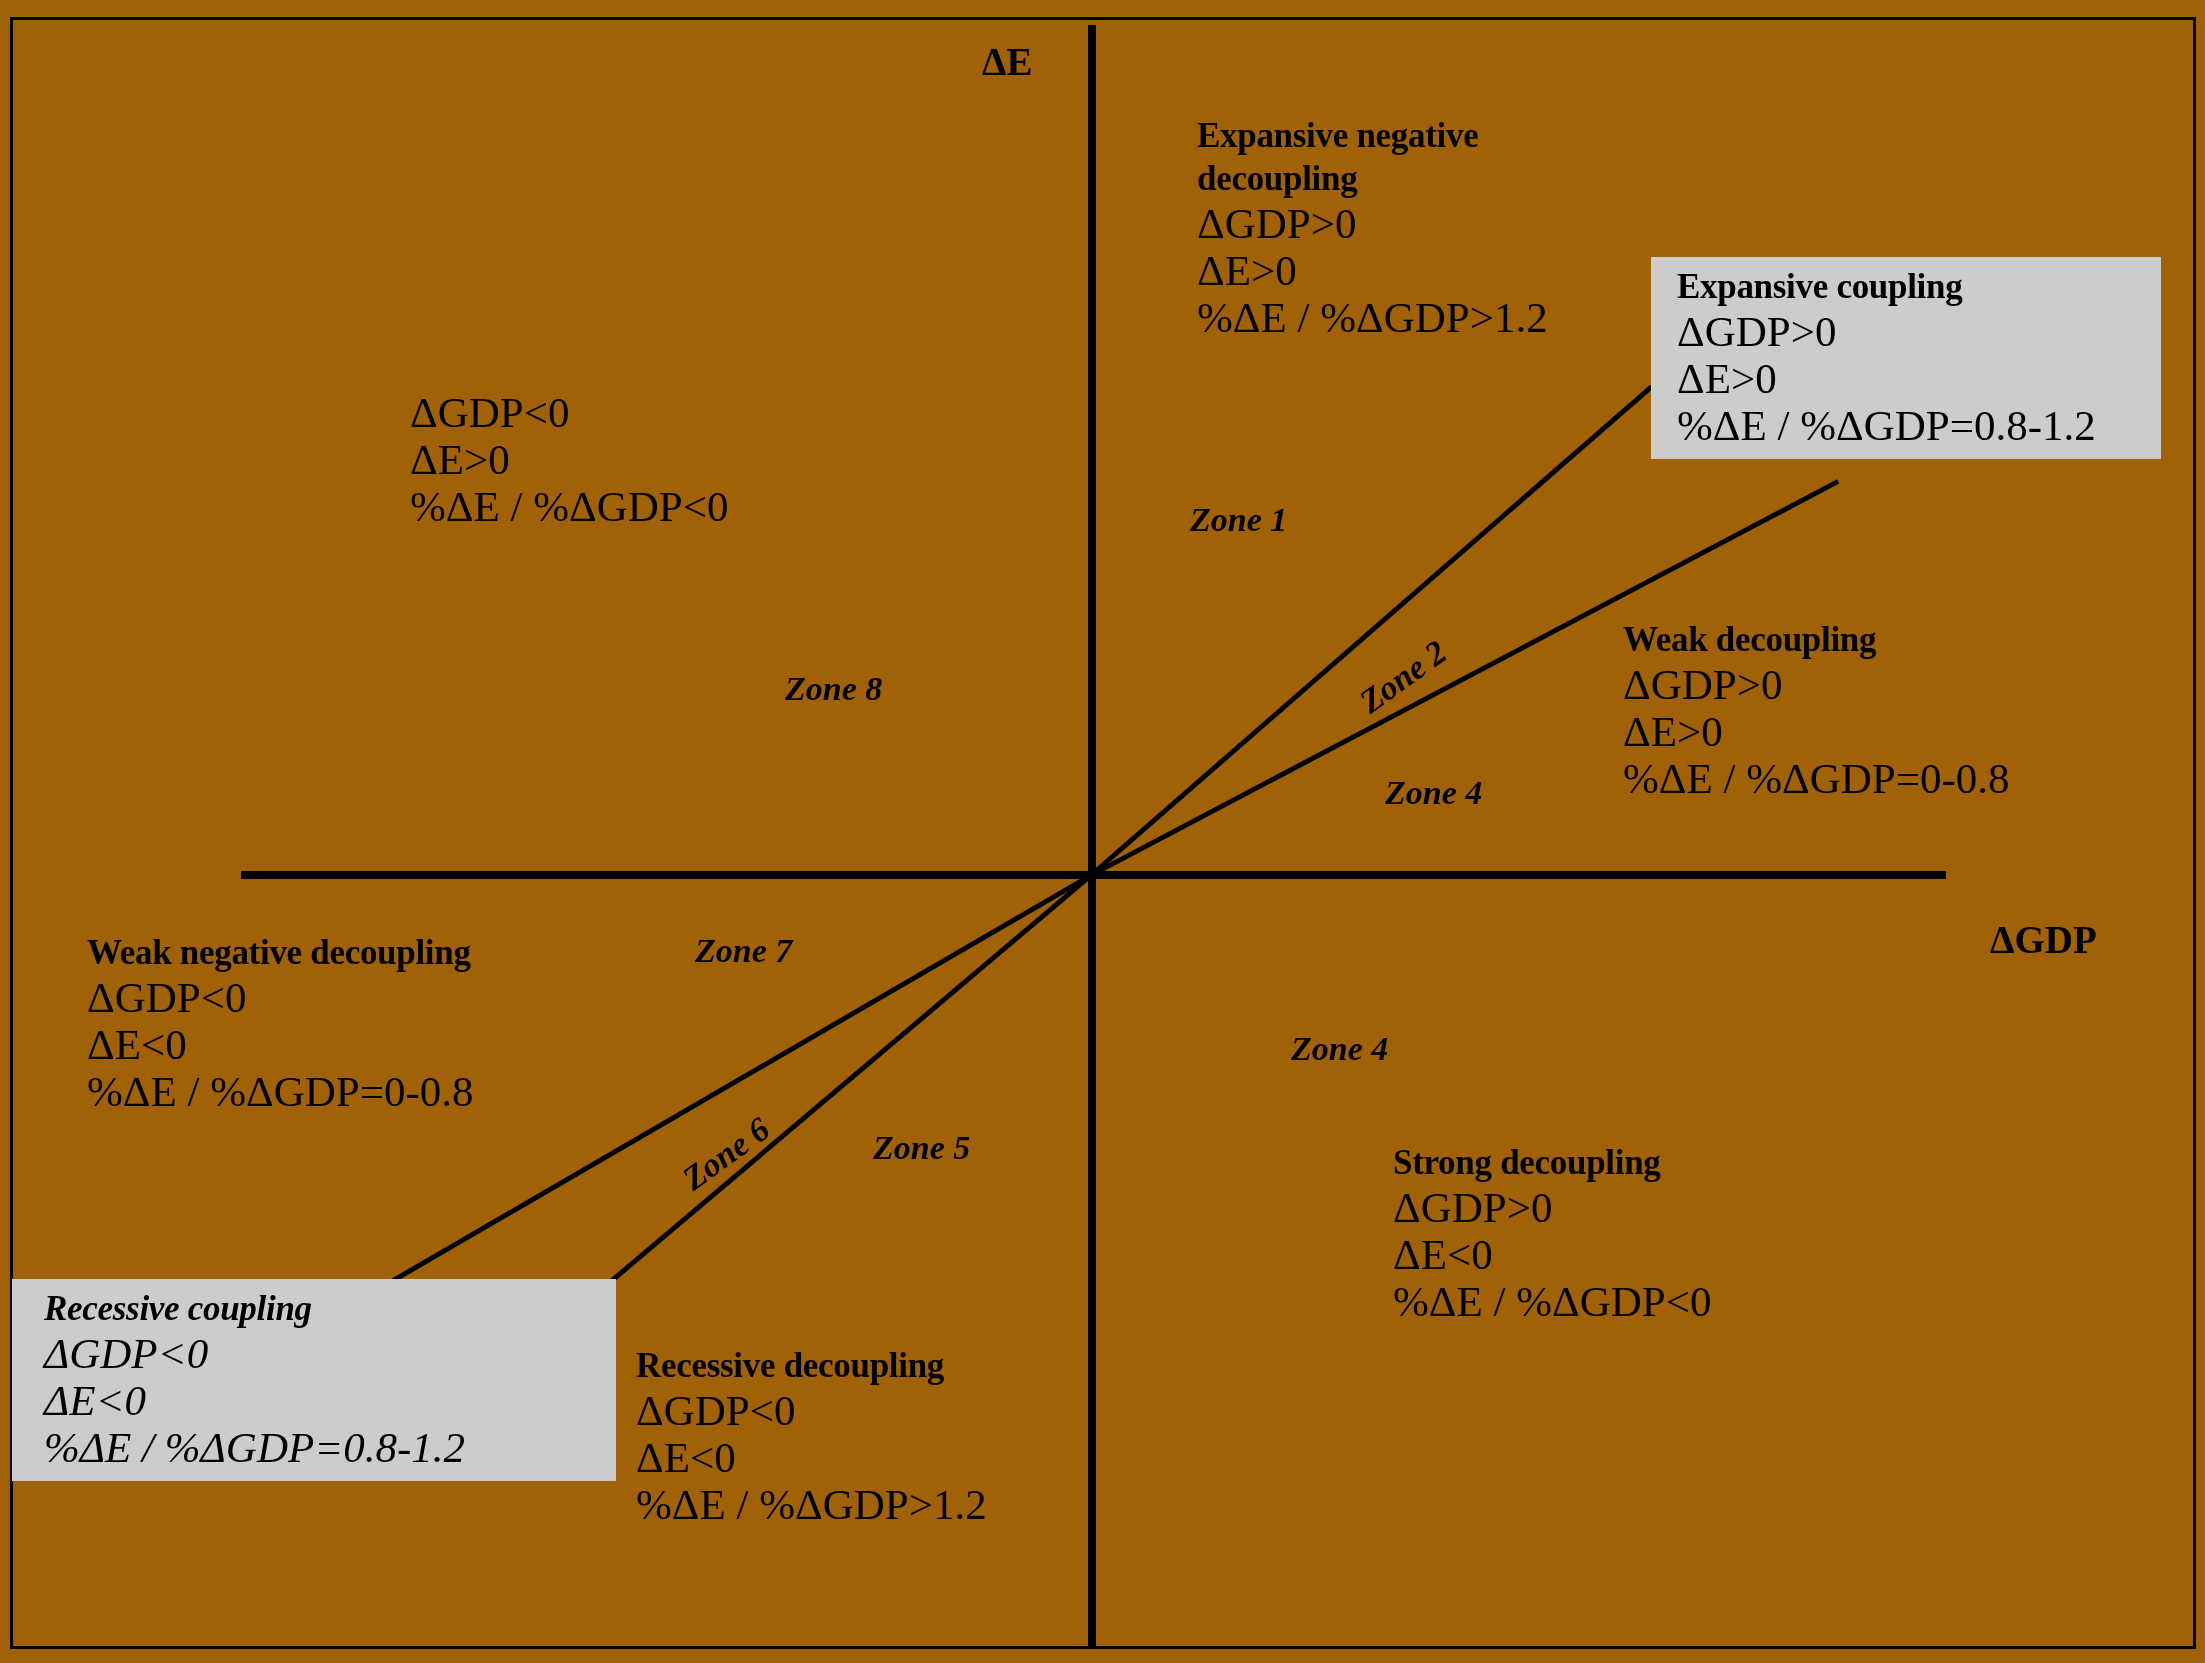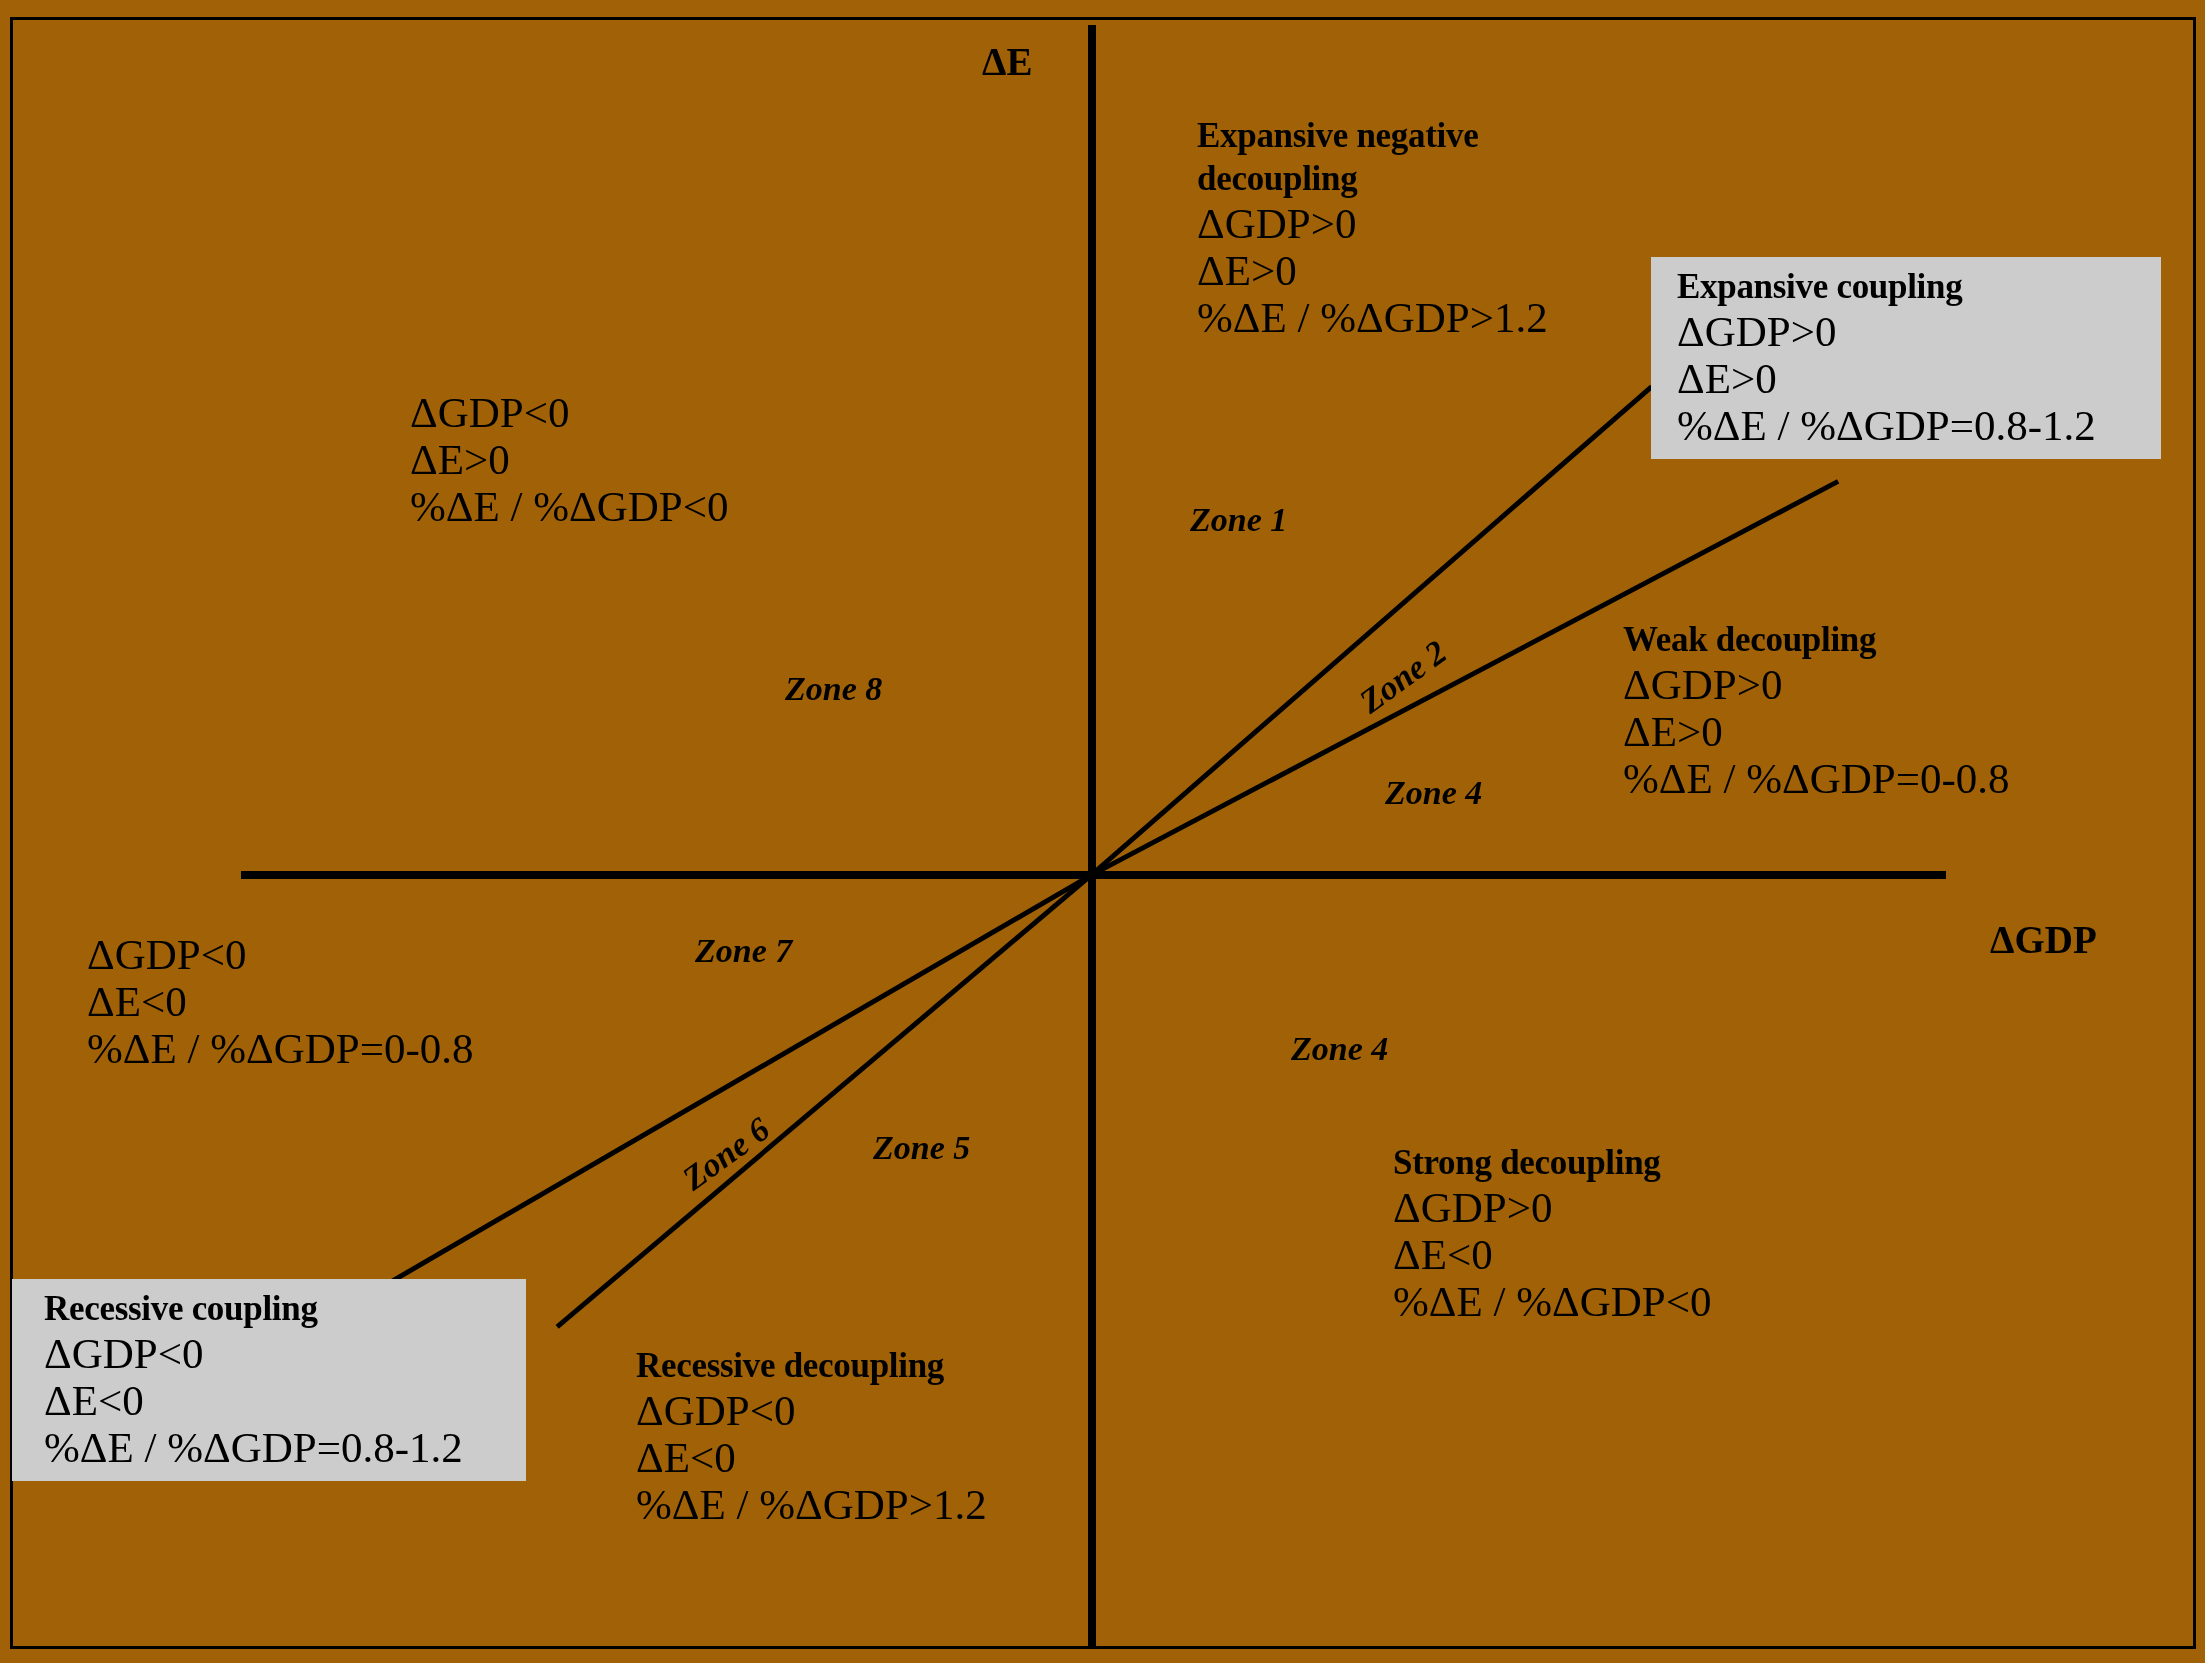--- a/index.html
+++ b/index.html
@@ -113,33 +113,34 @@
   </div>
 
   <div class="block" style="left:1623px;top:618px;">
     <div class="ttl">Weak decoupling</div>
     <div class="ln">ΔGDP&gt;0</div>
     <div class="ln">ΔE&gt;0</div>
     <div class="ln">%ΔE / %ΔGDP=0-0.8</div>
   </div>
 
   <div class="block" style="left:87px;top:931px;">
+    <div class="ttl">Weak negative decoupling</div>
     <div class="ln">ΔGDP&lt;0</div>
     <div class="ln">ΔE&lt;0</div>
     <div class="ln">%ΔE / %ΔGDP=0-0.8</div>
   </div>
 
   <div class="block" style="left:1393px;top:1141px;">
     <div class="ttl">Strong decoupling</div>
     <div class="ln">ΔGDP&gt;0</div>
     <div class="ln">ΔE&lt;0</div>
     <div class="ln">%ΔE / %ΔGDP&lt;0</div>
   </div>
 
-  <div class="block shaded" style="left:12px;top:1279px;width:514px;padding:7.7px 0 10px 32px;box-sizing:border-box;">
+  <div class="block shaded" style="left:12px;top:1279px;width:604px;padding:7.7px 0 10px 32px;box-sizing:border-box;font-style:italic;">
     <div class="ttl">Recessive coupling</div>
     <div class="ln">ΔGDP&lt;0</div>
     <div class="ln">ΔE&lt;0</div>
     <div class="ln">%ΔE / %ΔGDP=0.8-1.2</div>
   </div>
 
   <div class="block" style="left:636px;top:1344px;">
     <div class="ttl">Recessive decoupling</div>
     <div class="ln">ΔGDP&lt;0</div>
     <div class="ln">ΔE&lt;0</div>

